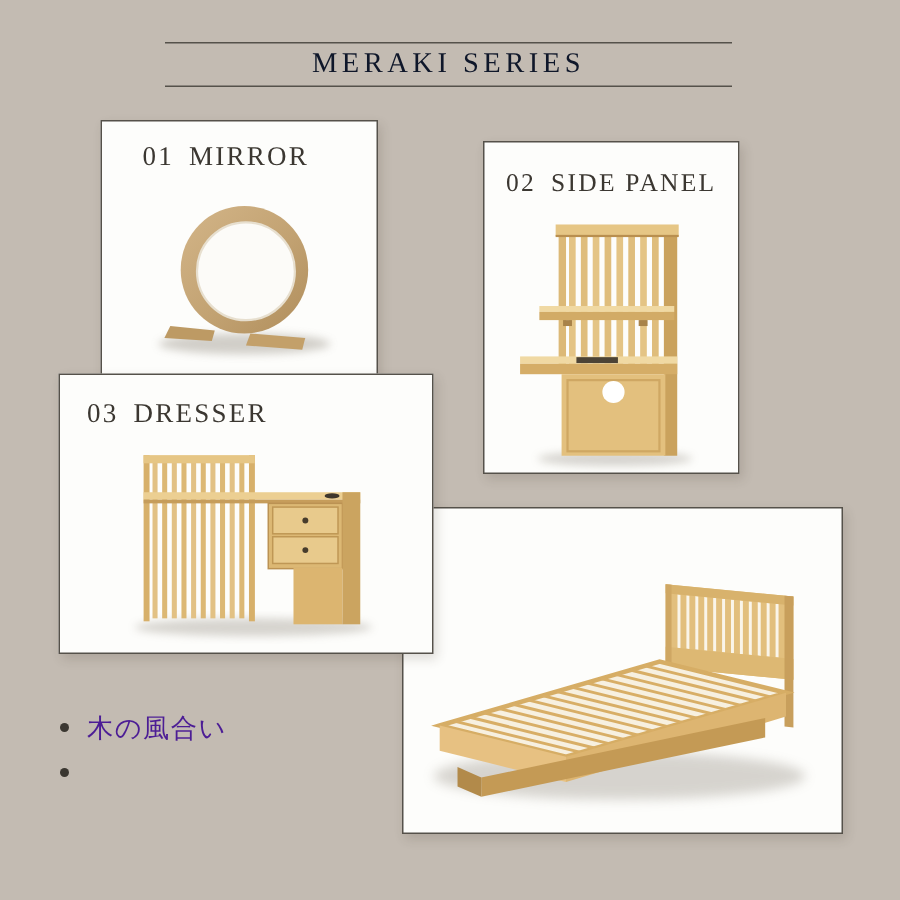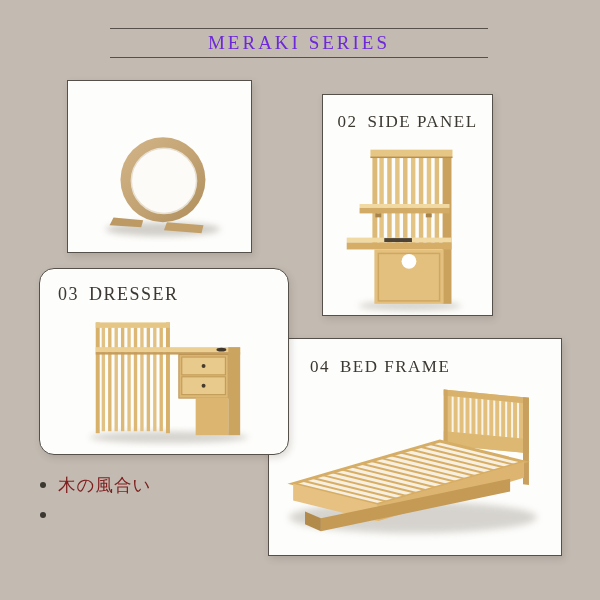--- a/index.html
+++ b/index.html
@@ -11,49 +11,49 @@
     color:#38342e;
   }
   .canvas{position:absolute;inset:0;}
 
   
   .rule{position:absolute;left:110px;width:378px;height:0;border-top:1.5px solid #55514a;}
   .rule-top{top:28px;}
   .rule-bottom{top:57px;}
   .series-title{
     position:absolute;left:110px;top:32px;width:378px;
-    text-align:center;font-size:19px;letter-spacing:3px;color:#6d28d9;
+    text-align:center;font-size:19px;letter-spacing:3px;color:#0f172a;
   }
 
   
   .card{
     position:absolute;background:#fdfdfb;
     border:1.5px solid #55514a;
     box-shadow:2px 3px 7px rgba(60,50,40,.16);
     box-sizing:border-box;
   }
   .card-mirror {left:67px; top:80px; width:185px;height:173px;z-index:3;}
   .card-panel  {left:322px;top:94px; width:171px;height:222px;z-index:3;}
-  .card-dresser{left:39px; top:268px;width:250px;height:187px;z-index:4;border-radius:15px;}
+  .card-dresser{left:39px; top:249px;width:250px;height:187px;z-index:4;}
   .card-bed    {left:268px;top:338px;width:294px;height:218px;z-index:2;}
 
   .card-label{
     position:absolute;font-size:18px;letter-spacing:1.5px;color:#3b3731;white-space:nowrap;
   }
   .card-label .num{margin-right:10px;}
   .card-mirror  .card-label{left:27px;top:13px;}
   .card-panel   .card-label{left:0;top:17px;width:100%;text-align:center;font-size:17px;}
   .card-dresser .card-label{left:18px;top:15px;}
   .card-bed     .card-label{left:41px;top:18px;font-size:17px;}
 
   .illus{position:absolute;left:0;top:0;width:100%;height:100%;}
 
   
   .features{position:absolute;left:40px;top:470px;z-index:5;}
-  .feature{display:flex;align-items:center;height:30px;font-size:17.5px;letter-spacing:1px;color:#7f1d1d;}
+  .feature{display:flex;align-items:center;height:30px;font-size:17.5px;letter-spacing:1px;color:#4c1d95;}
   .bullet{width:6px;height:6px;border-radius:50%;background:#3b3731;margin-right:12px;flex:0 0 auto;}
 </style>
 </head>
 <body>
 
 <div class="canvas">
 
   <div class="rule rule-top"></div>
   <div class="series-title">MERAKI SERIES</div>
   <div class="rule rule-bottom"></div>
@@ -69,20 +69,23 @@
         <filter id="blurA" x="-40%" y="-40%" width="180%" height="180%">
             <feGaussianBlur stdDeviation="3"></feGaussianBlur>
           </filter>
       </defs>
       <ellipse cx="96" cy="150" rx="58" ry="7" fill="#90897e" opacity="0.4" filter="url(#blurA)"></ellipse>
       <polygon points="46,138 76,141 74,148 42,146" fill="#bd9a64"></polygon>
       <polygon points="100,143 137,146 135,154 97,151" fill="#c3a06a"></polygon>
       <circle cx="96" cy="100" r="43" fill="url(#gmA)"></circle>
       <circle cx="97" cy="101" r="33" fill="#fcfbf8" stroke="#e7dfcf" stroke-width="1.5"></circle>
     </svg>
+    <div class="card-label">
+      <span class="num">01</span><span>MIRROR</span>
+    </div>
   </div>
 
   <div class="card card-panel">
     <svg class="illus" viewBox="0 0 171 222">
       <defs>
         <filter id="blurB" x="-40%" y="-40%" width="180%" height="180%">
             <feGaussianBlur stdDeviation="3"></feGaussianBlur>
           </filter>
       </defs>
       <ellipse cx="88" cy="213" rx="52" ry="5" fill="#8f887d" opacity="0.35" filter="url(#blurB)"></ellipse>
@@ -205,23 +208,20 @@
         <line x1="152.3" y1="108.7" x2="237.3" y2="129.7"></line>
         <line x1="162.1" y1="105.9" x2="247.1" y2="126.9"></line>
       </g>
 
       <polygon points="109,167 257,124 257,140 109,184" fill="#ddb571"></polygon>
       <polygon points="24,146 109,167 109,184 24,163" fill="#e7c182"></polygon>
 
       <polygon points="52,181 243,141 243,154 52,194" fill="#c49a55"></polygon>
       <polygon points="36,174 52,181 52,194 36,187" fill="#b28a4a"></polygon>
     </svg>
-    <div class="card-label">
-      <span class="num">04</span><span>BED FRAME</span>
-    </div>
   </div>
 
   <div class="features">
     <div class="feature">
       <span class="bullet"></span>
       <span>木の風合い</span>
     </div>
     <div class="feature">
       <span class="bullet"></span>
     </div>

